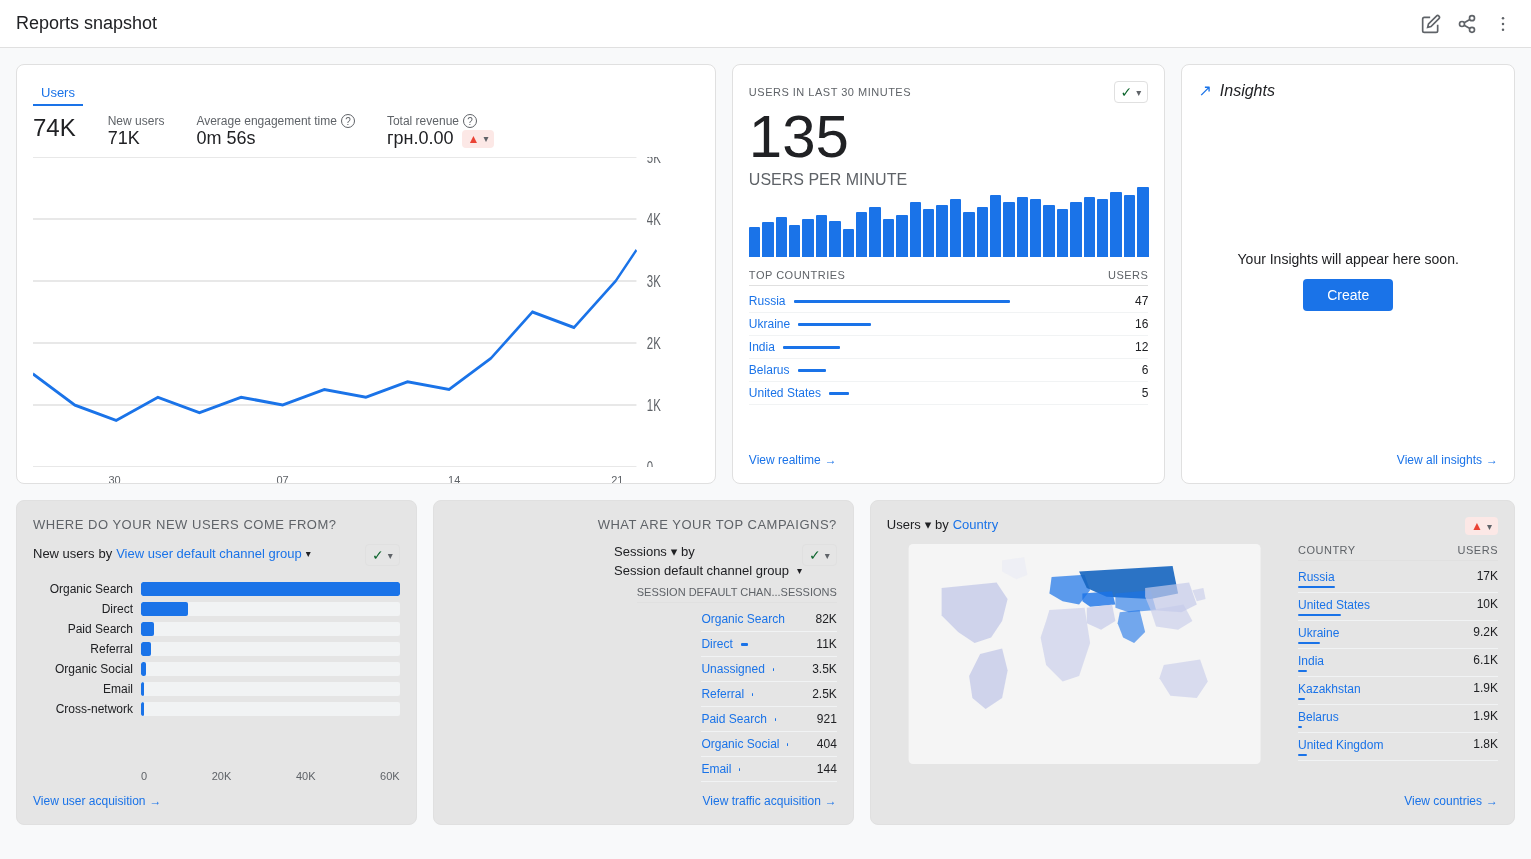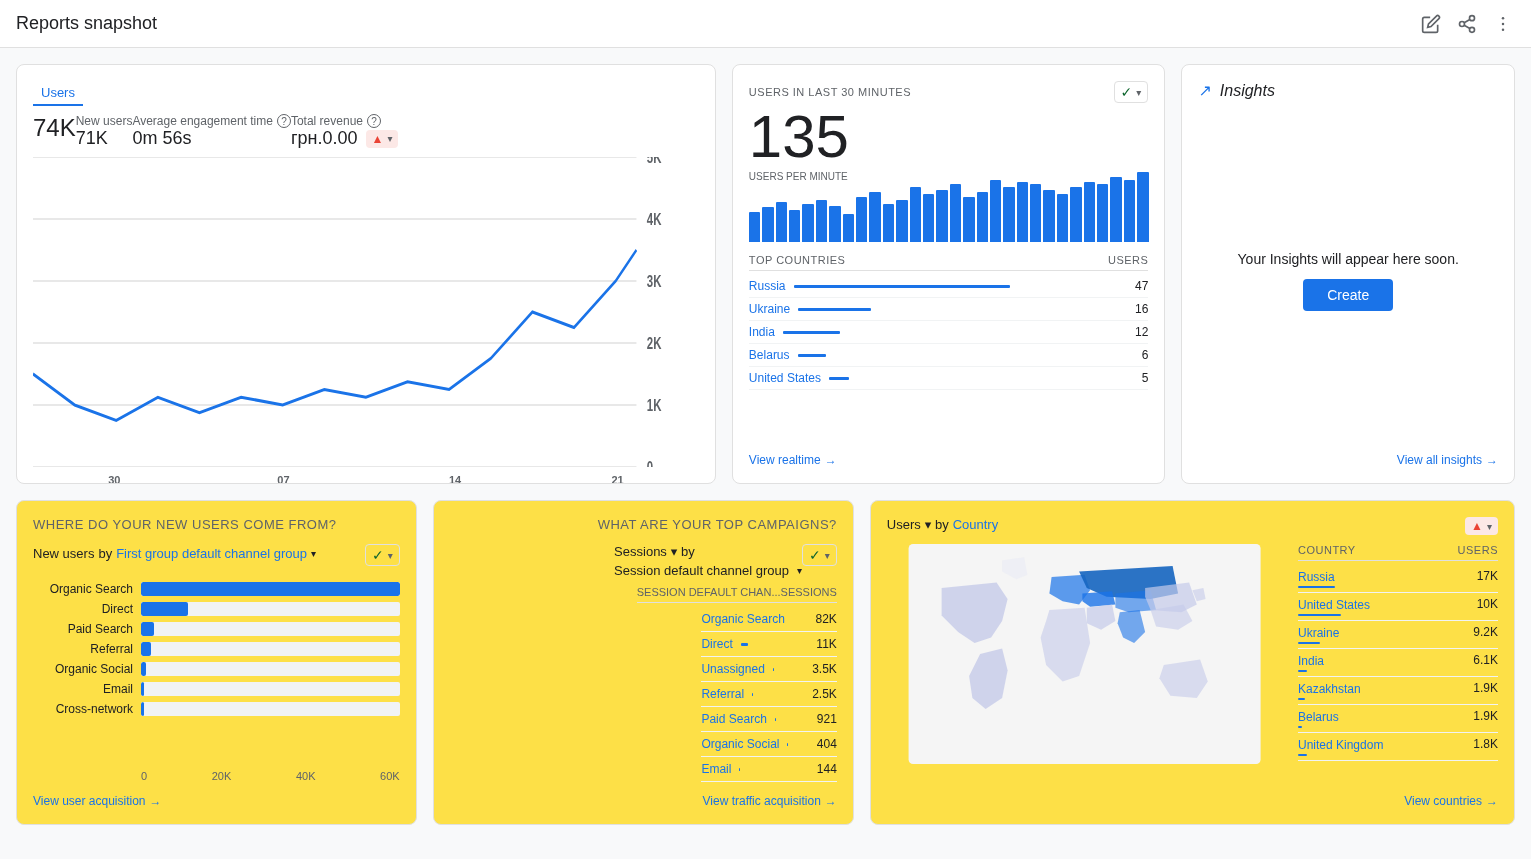--- a/index.html
+++ b/index.html
@@ -18,38 +18,38 @@
     
     .card { background: #fff; border-radius: 8px; border: 1px solid #e0e0e0; padding: 16px; overflow: hidden; }
     .users-card { flex: 2; display: flex; flex-direction: column; }
     .realtime-card { flex: 1.2; display: flex; flex-direction: column; }
     .insights-card { flex: 0.9; display: flex; flex-direction: column; }
 
     .tab-bar { display: flex; gap: 0; margin-bottom: 8px; }
     .tab { padding: 4px 8px; font-size: 13px; color: #5f6368; cursor: pointer; border-bottom: 2px solid transparent; }
     .tab.active { color: #1a73e8; border-bottom: 2px solid #1a73e8; font-weight: 500; }
 
-    .metrics-row { display: flex; margin-bottom: 8px; }
+    .metrics-row { display: flex; gap: 32px; margin-bottom: 8px; }
     .metric { display: flex; flex-direction: column; }
     .metric-label { font-size: 12px; color: #5f6368; display: flex; align-items: center; gap: 4px; }
     .metric-value { font-size: 24px; font-weight: 400; color: #202124; }
     .total-revenue { display: flex; align-items: center; gap: 8px; }
     .warning-badge { background: #fce8e6; border-radius: 4px; padding: 2px 6px; display: flex; align-items: center; gap: 4px; cursor: pointer; }
     .warning-badge .triangle { color: #ea4335; font-size: 12px; }
 
     .line-chart { flex: 1; position: relative; }
     .chart-svg { width: 100%; height: 100%; }
 
     .chart-labels { display: flex; justify-content: space-around; margin-top: 4px; font-size: 11px; color: #5f6368; }
 
     
     .rt-header { display: flex; justify-content: space-between; align-items: center; }
     .rt-label { font-size: 11px; color: #5f6368; letter-spacing: 0.5px; font-weight: 500; }
     .rt-count { font-size: 60px; font-weight: 300; color: #202124; line-height: 1; margin: 4px 0; }
-    .rt-sublabel { font-size: 10px; color: #5f6368; }
+    .rt-sublabel { font-size: 16px; color: #5f6368; margin-bottom: 8px; }
     
     .bar-chart-mini { display: flex; align-items: flex-end; gap: 2px; height: 60px; margin-bottom: 12px; }
     .bar-mini { background: #1a73e8; width: 14px; border-radius: 1px 1px 0 0; }
 
     .countries-header { display: flex; justify-content: space-between; font-size: 11px; color: #5f6368; font-weight: 500; letter-spacing: 0.5px; border-bottom: 1px solid #e0e0e0; padding-bottom: 4px; margin-bottom: 4px; }
     .country-row { display: flex; justify-content: space-between; align-items: center; padding: 4px 0; border-bottom: 1px solid #f1f3f4; }
     .country-name { font-size: 12px; color: #1a73e8; cursor: pointer; }
     .country-bar-wrap { flex: 1; margin: 0 8px; }
     .country-bar { height: 3px; background: #1a73e8; border-radius: 1px; }
     .country-count { font-size: 12px; color: #202124; min-width: 24px; text-align: right; }
@@ -64,21 +64,21 @@
     .insights-icon { color: #1a73e8; font-size: 16px; }
     .insights-title { font-size: 16px; font-weight: 500; font-style: italic; }
     .insights-body { display: flex; flex-direction: column; align-items: center; justify-content: center; flex: 1; text-align: center; gap: 12px; }
     .insights-main-text { font-size: 14px; font-weight: 500; }
     .insights-sub-text { font-size: 13px; color: #5f6368; line-height: 1.5; }
     .insights-sub-text a { color: #1a73e8; text-decoration: none; }
     .create-btn { background: #1a73e8; color: #fff; border: none; border-radius: 4px; padding: 8px 24px; font-size: 14px; cursor: pointer; }
 
     
     .bottom-row { display: flex; gap: 16px; }
-    .bottom-card { background: #fde047; border-radius: 8px; border: 1px solid #e0e0e0; padding: 16px; overflow: hidden; }
+    .bottom-card { background: #e5e5e5; border-radius: 8px; border: 1px solid #e0e0e0; padding: 16px; overflow: hidden; }
     .users-from-card { flex: 0.9; display: flex; flex-direction: column; }
     .campaigns-card { flex: 0.95; display: flex; flex-direction: column; align-items: flex-end; }
     .countries-map-card { flex: 1.5; display: flex; flex-direction: column; }
 
     .section-title { font-size: 13px; font-weight: 500; color: #5f6368; letter-spacing: 0.5px; text-transform: uppercase; margin-bottom: 12px; }
     .section-subtitle { font-size: 13px; font-weight: 500; color: #202124; margin-bottom: 4px; display: flex; align-items: center; gap: 4px; }
     .section-subtitle .dropdown-link { color: #1a73e8; cursor: pointer; font-size: 13px; }
 
     .horiz-bar-chart { flex: 1; display: flex; flex-direction: column; gap: 6px; margin-top: 8px; }
     .h-bar-row { display: flex; align-items: center; gap: 8px; }
@@ -171,21 +171,21 @@
           <div class="total-revenue">
             <span class="metric-value" style="font-size:18px">грн.0.00</span>
             <div class="warning-badge">
               <span class="triangle">▲</span>
               <span class="caret">▾</span>
             </div>
           </div>
         </div>
       </div>
 
-      <div class="line-chart" style="position:relative; flex:1;font-weight:bold;">
+      <div class="line-chart" style="position:relative; flex:1;">
         <svg class="chart-svg" viewBox="0 0 640 200" preserveAspectRatio="none">
 
           <line x1="0" y1="0" x2="580" y2="0" stroke="#e0e0e0" stroke-width="1"></line>
           <line x1="0" y1="40" x2="580" y2="40" stroke="#e0e0e0" stroke-width="1"></line>
           <line x1="0" y1="80" x2="580" y2="80" stroke="#e0e0e0" stroke-width="1"></line>
           <line x1="0" y1="120" x2="580" y2="120" stroke="#e0e0e0" stroke-width="1"></line>
           <line x1="0" y1="160" x2="580" y2="160" stroke="#e0e0e0" stroke-width="1"></line>
           <line x1="0" y1="200" x2="580" y2="200" stroke="#e0e0e0" stroke-width="1"></line>
 
           <text x="590" y="4" font-size="11" fill="#5f6368">5K</text>
@@ -317,21 +317,21 @@
   </div>
 
   <div class="bottom-row">
 
     <div class="bottom-card users-from-card">
       <div class="section-title">WHERE DO YOUR NEW USERS COME FROM?</div>
       <div style="display:flex;justify-content:space-between;align-items:center;margin-bottom:8px;">
         <div class="section-subtitle">
           <span>New users</span>
           <span> by </span>
-          <span class="dropdown-link">First group default channel group</span>
+          <span class="dropdown-link">View user default channel group</span>
           <span style="font-size:10px;">▾</span>
         </div>
         <div class="check-badge">
           <span class="check-icon">✓</span>
           <span class="caret">▾</span>
         </div>
       </div>
 
       <div class="horiz-bar-chart" id="h-bars">
           <div class="h-bar-row">

